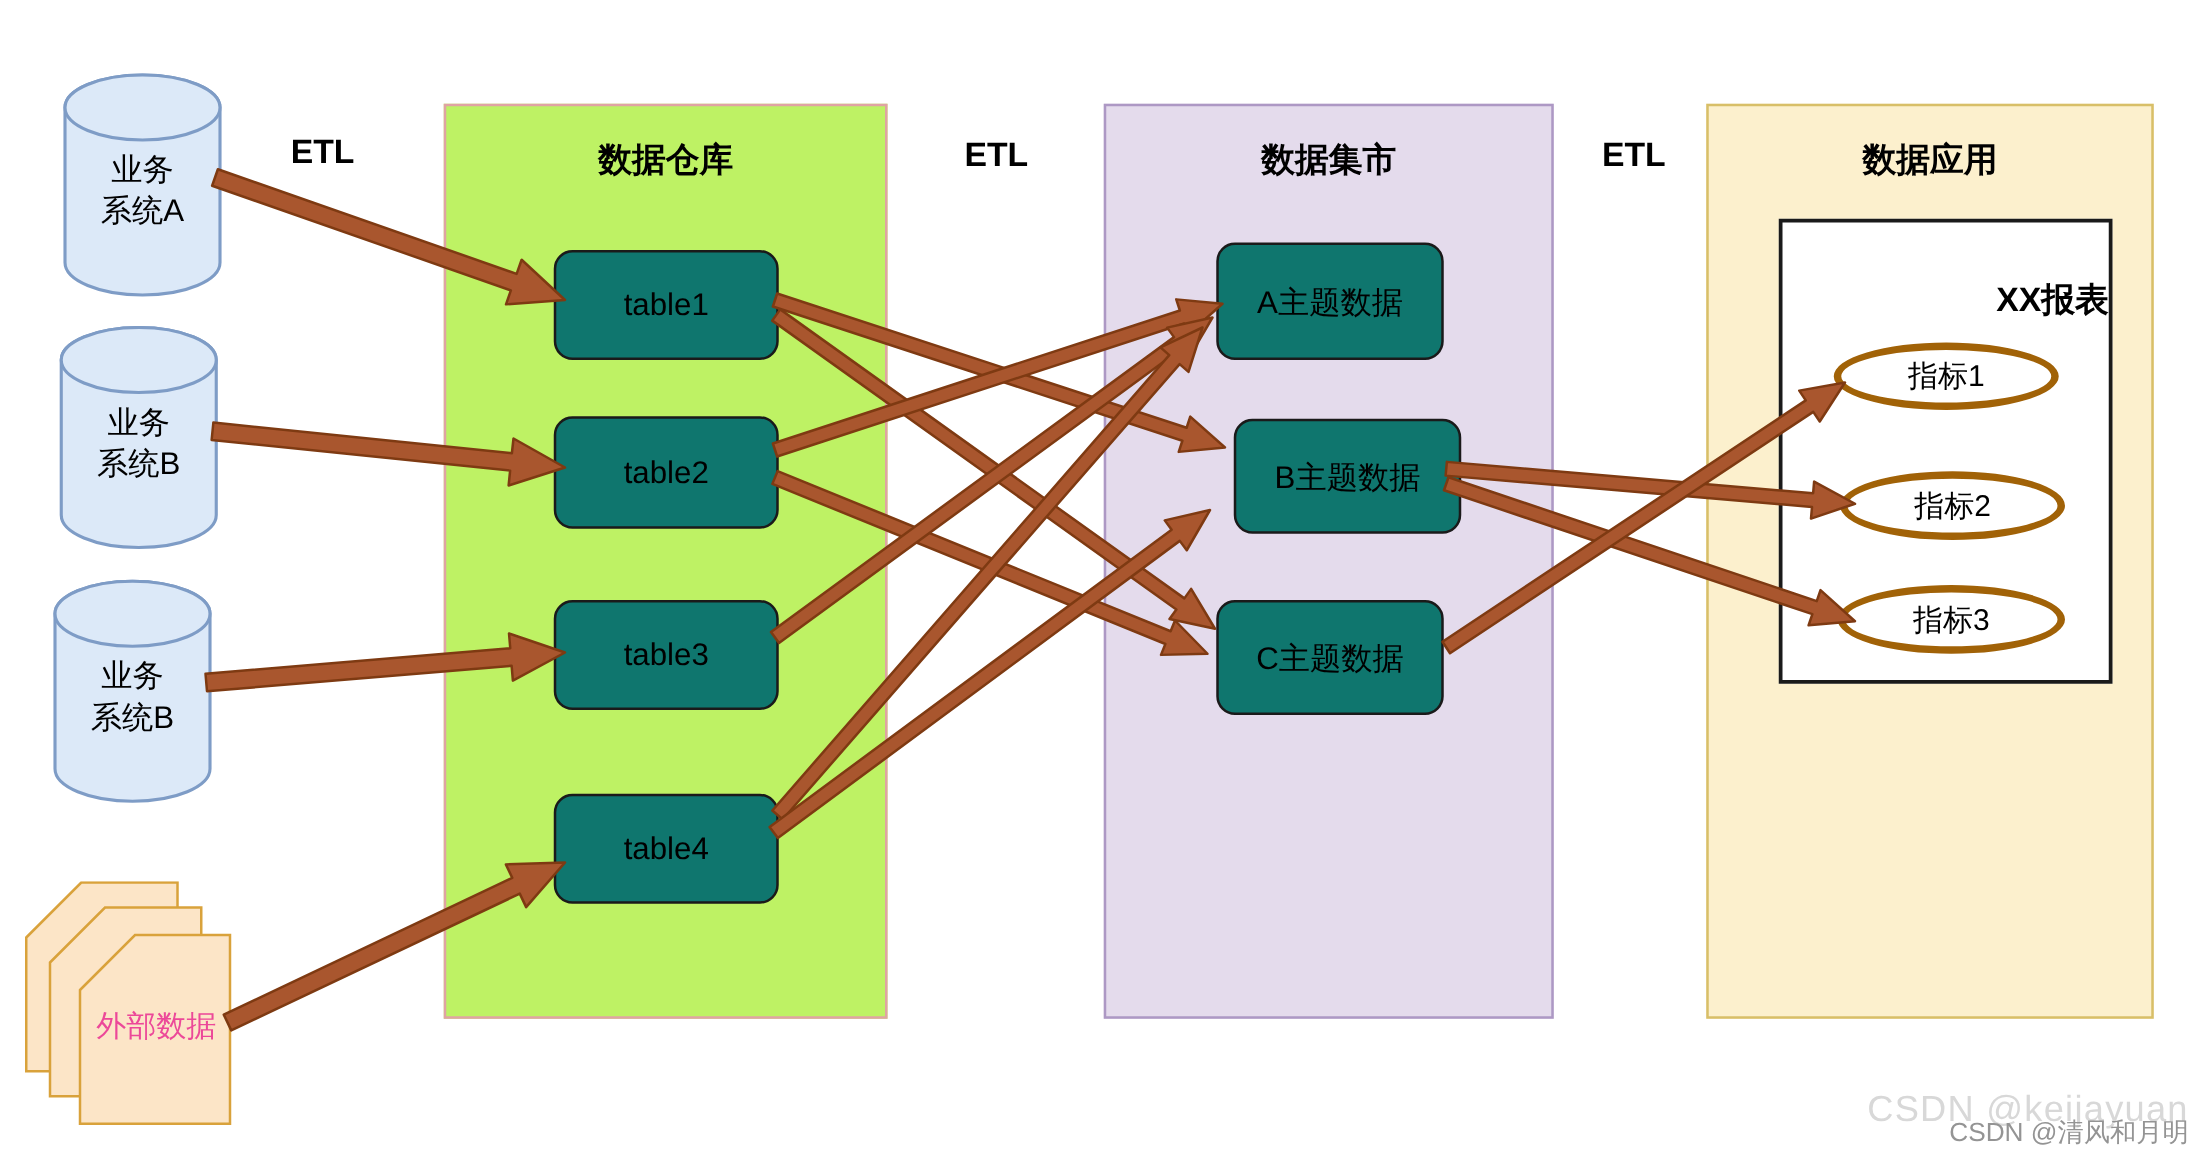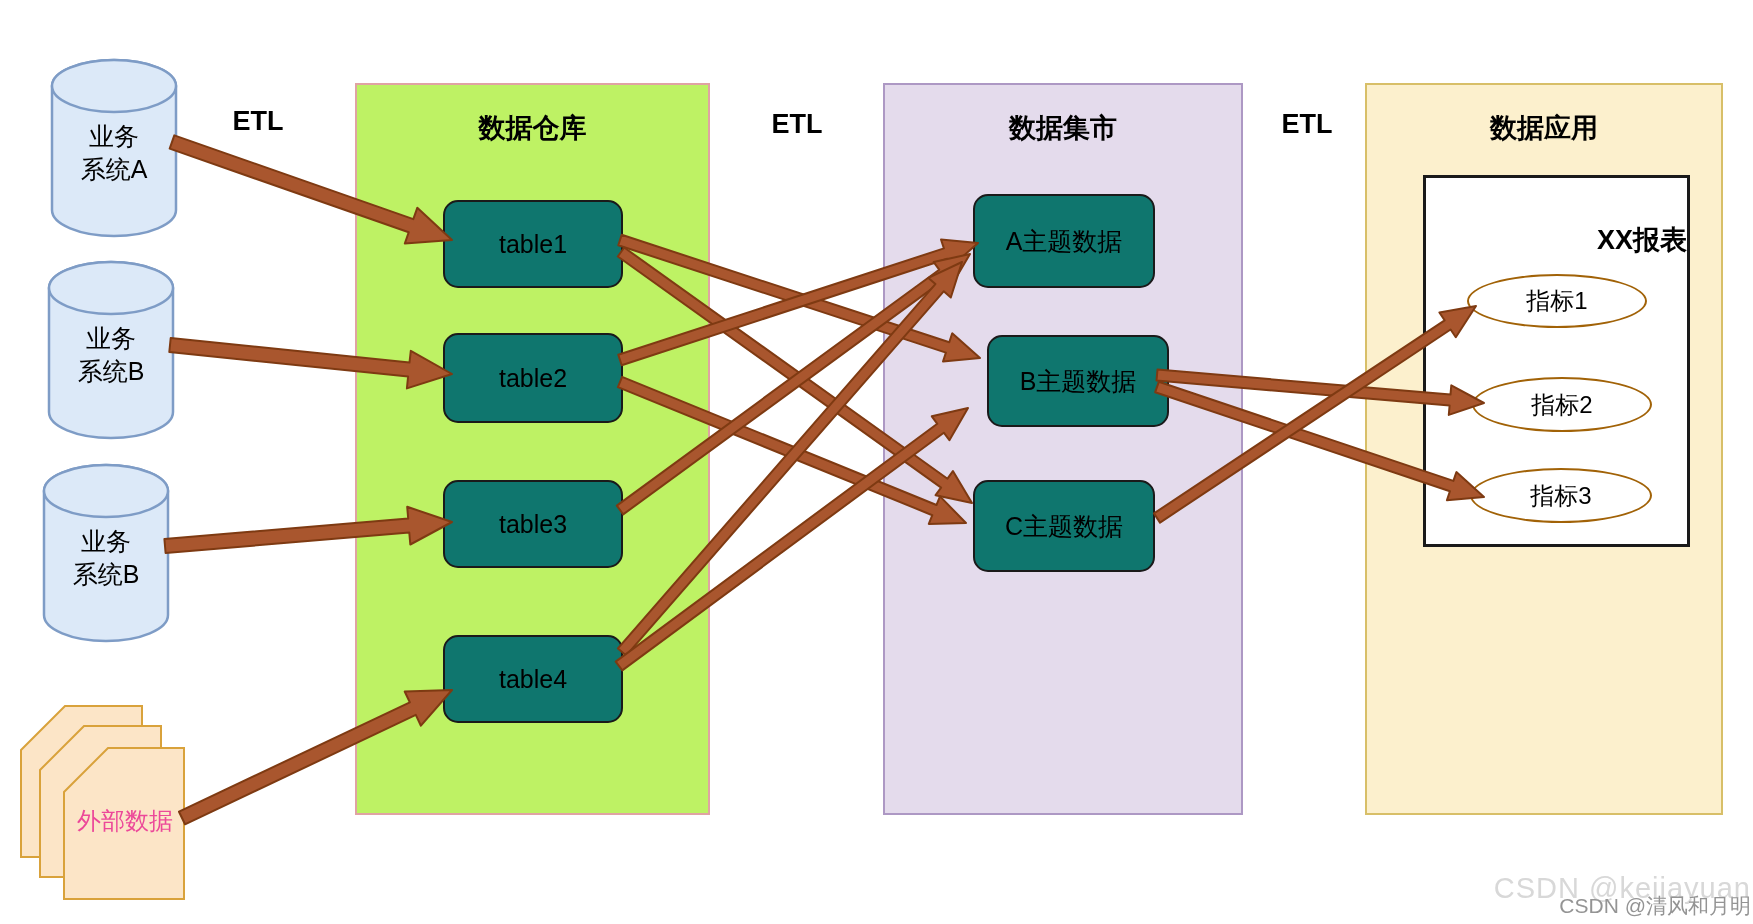--- a/index.html
+++ b/index.html
@@ -30,21 +30,21 @@
   
   .report-box{
     position:absolute;left:1423px;top:175px;width:267px;height:372px;background:#ffffff;
     border:3px solid #1a1a1a;z-index:2;box-sizing:border-box;
   }
   .report-title{
     position:absolute;top:14px;left:0;width:100%;text-align:right;
     font-size:27px;font-weight:bold;color:#000;margin-top:30px;
   }
   .metric-ellipse{
-    position:absolute;background:#ffffff;border:2px solid #a16207;border-radius:50%;
+    position:absolute;background:#ffffff;border:6px solid #a16207;border-radius:50%;
     display:flex;align-items:center;justify-content:center;font-size:24px;color:#000;
     z-index:2;box-sizing:border-box;
   }
   
   .cyl-wrap{position:absolute;width:128px;height:180px;z-index:2;}
   .cyl-wrap svg{position:absolute;left:0;top:0;}
   .cyl-label{
     position:absolute;left:0;top:62px;width:100%;text-align:center;
     font-size:25px;line-height:33px;color:#000;
   }

